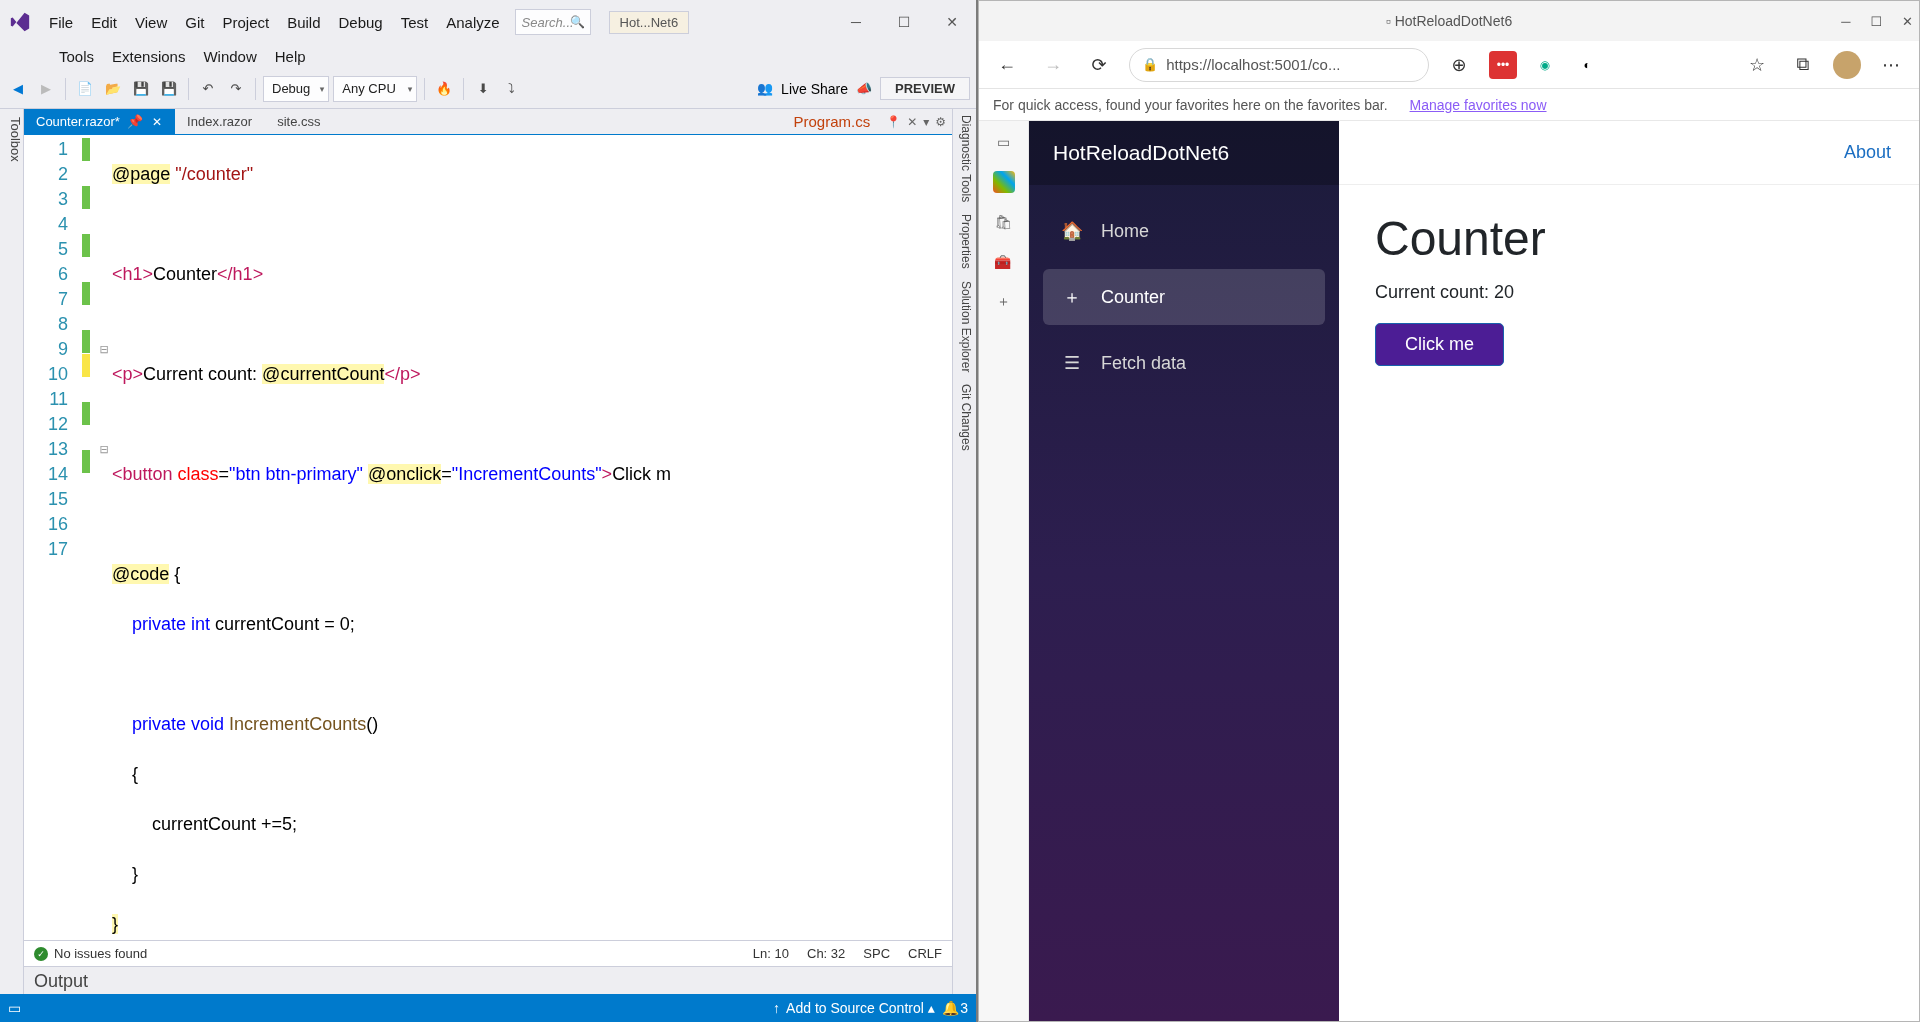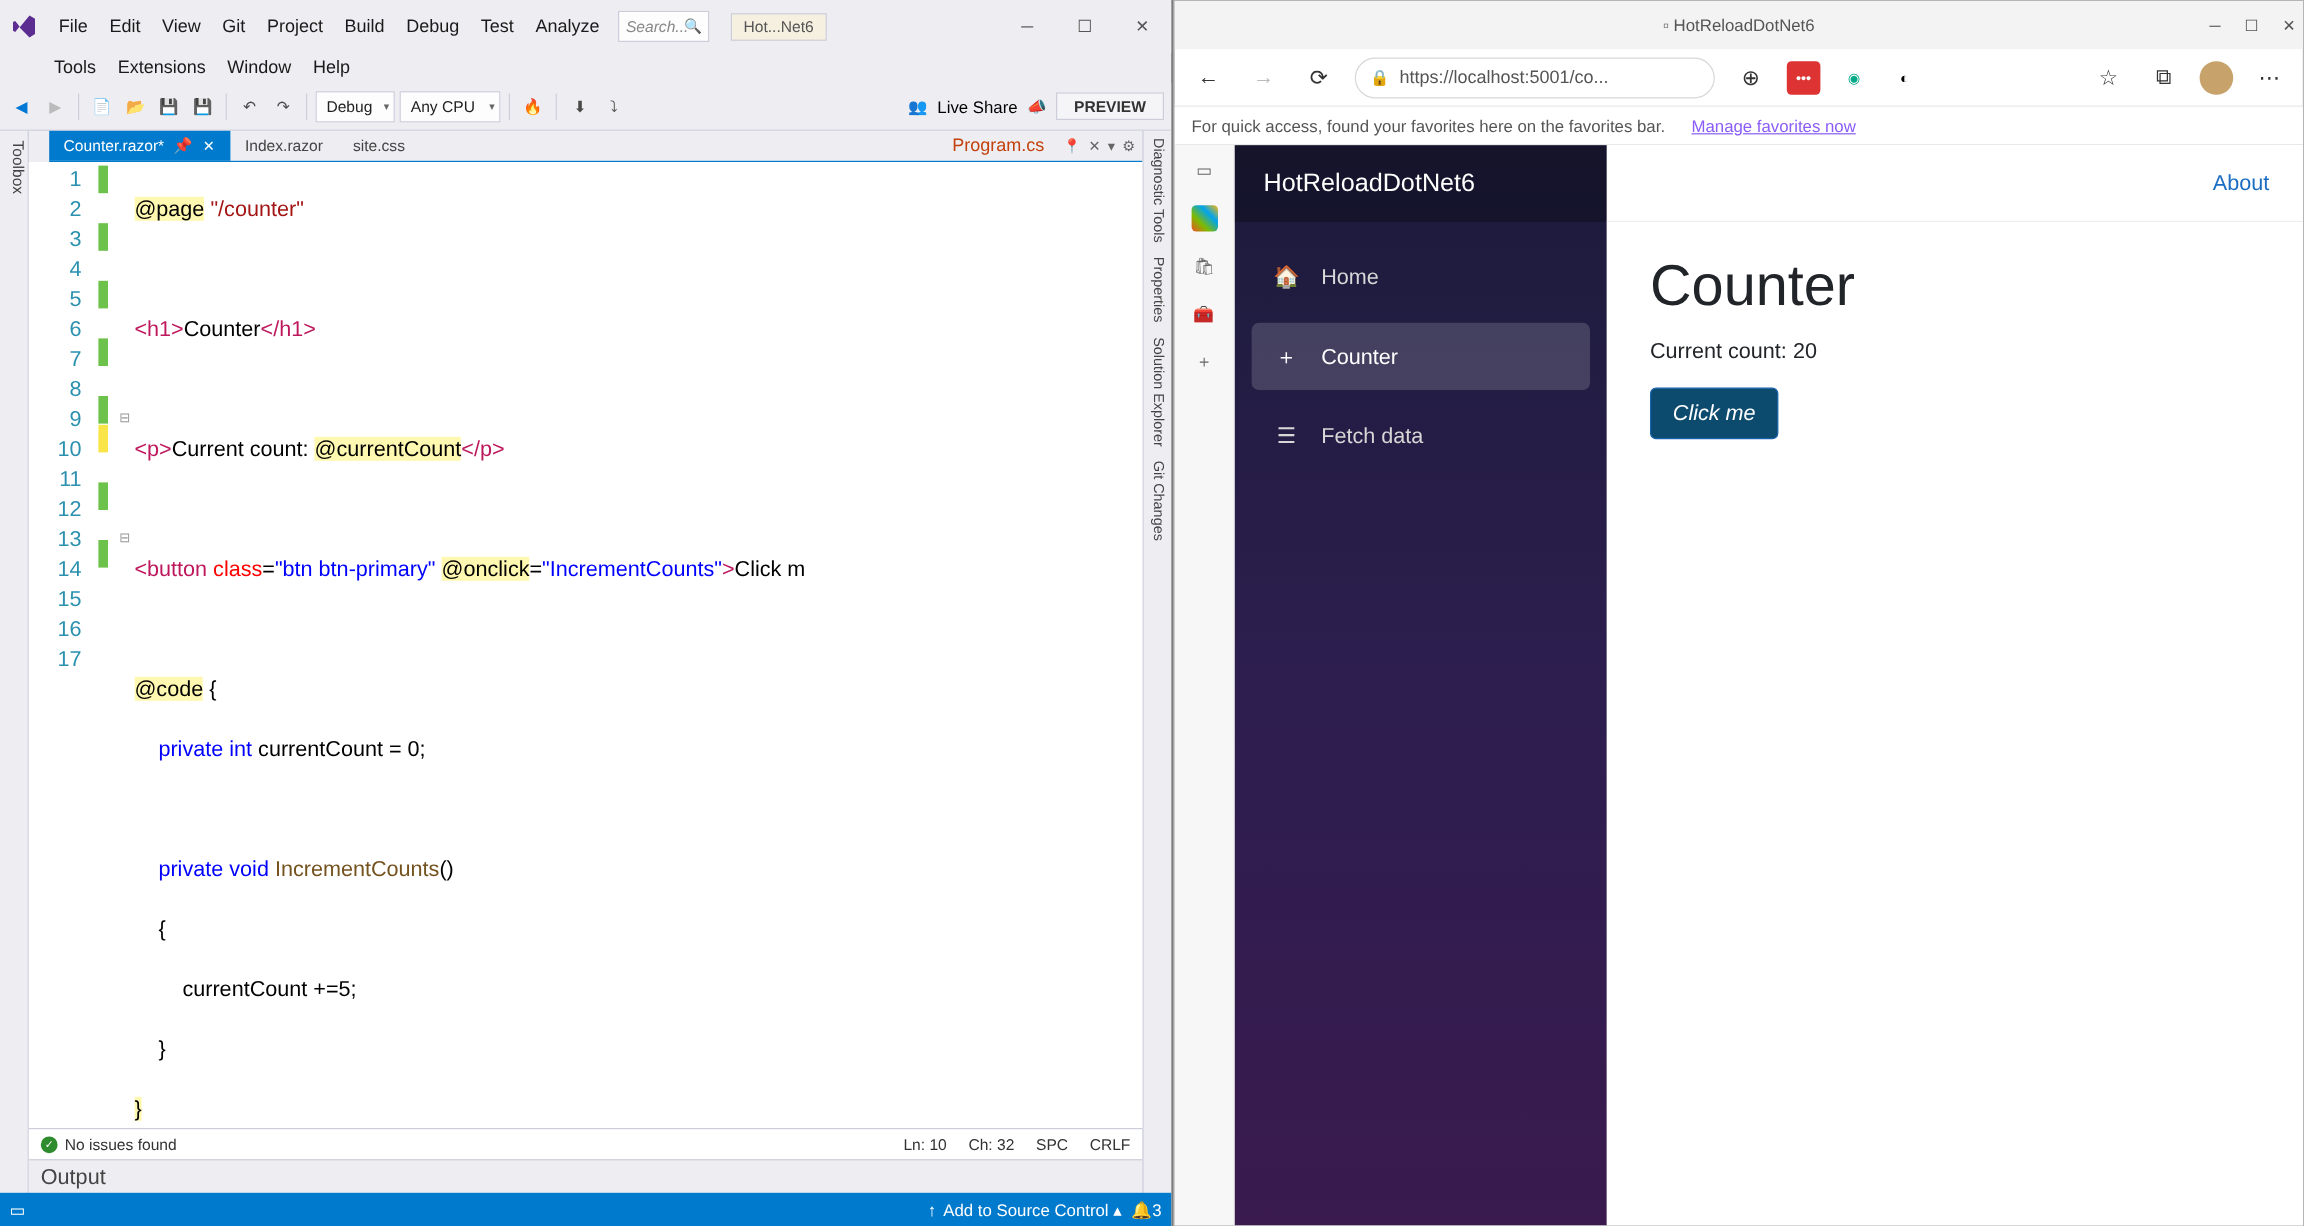--- a/index.html
+++ b/index.html
@@ -4,36 +4,36 @@
 <style>
 * { margin:0; padding:0; box-sizing:border-box; font-family:"Segoe UI",Arial,sans-serif; }
 body { width:1920px; height:1022px; display:flex; background:#fff; overflow:hidden; }
 
 
 .vs { width:978px; height:1022px; background:#eeeef2; display:flex; flex-direction:column; border-right:2px solid #7b7b7b; position:relative; }
 .vs-titlebar { height:44px; background:#eeeef2; display:flex; align-items:center; }
 .vs-logo { width:28px; height:28px; margin:0 6px; display:flex; align-items:center; justify-content:center; }
 .vs-menubar { display:flex; }
 .vs-menu-item { padding:4px 9px; font-size:15px; color:#1a1a1a; cursor:default; }
-.vs-menu-row2 { display:flex; padding-left:36px; }
+.vs-menu-row2 { display:flex; padding-left:50px; }
 .vs-search { margin-left:6px; width:76px; height:26px; border:1px solid #cccedb; background:#fdfdfe; font-size:13px; padding:0 6px 0 6px; color:#888; font-style:italic; display:flex; align-items:center; position:relative;}
 .vs-search-icon { position:absolute; right:4px; font-size:12px; color:#777; font-style:normal;}
 .vs-solbadge { margin-left:18px; padding:3px 10px; background:#f6f0e1; border:1px solid #cccedb; font-size:13px; color:#555; }
 .vs-winbtns { margin-left:auto; display:flex; }
 .vs-winbtn { width:48px; height:32px; display:flex; align-items:center; justify-content:center; font-size:14px; color:#555;}
 .vs-toolbar { height:40px; background:#eeeef2; border-bottom:1px solid #cccedb; display:flex; align-items:center; padding:0 6px; gap:4px; }
 .tb-btn { width:24px; height:24px; display:flex; align-items:center; justify-content:center; font-size:13px; color:#4a4a4a; }
 .tb-sep { width:1px; height:22px; background:#cccedb; margin:0 3px; }
 .tb-combo { height:26px; border:1px solid #cccedb; background:#fdfdfe; font-size:13px; padding:0 18px 0 8px; display:flex; align-items:center; position:relative; color:#222; }
 .tb-combo::after { content:"▾"; position:absolute; right:4px; font-size:9px; color:#666; }
 .tb-pill { padding:3px 14px; background:#f5f5f7; border:1px solid #cccedb; font-size:13px; color:#333; font-weight:600; }
 .vs-body { flex:1; display:flex; min-height:0; }
 .vs-toolbox { width:24px; background:#eeeef2; border-right:1px solid #cccedb; writing-mode:vertical-rl; text-orientation:mixed; font-size:13px; padding-top:8px; color:#444; text-align:left;}
 .vs-center { flex:1; display:flex; flex-direction:column; min-width:0; }
-.vs-tabs { height:26px; background:#eeeef2; display:flex; align-items:stretch; border-bottom:1px solid #007acc;margin-left:17px;}
+.vs-tabs { height:26px; background:#eeeef2; display:flex; align-items:stretch; border-bottom:1px solid #007acc;}
 .vs-tab { padding:0 12px; display:flex; align-items:center; font-size:13px; color:#444; gap:8px; border-right:1px solid transparent; position:relative;}
 .vs-tab.active { background:#007acc; color:#fff; }
 .vs-tab-close { font-size:12px; }
 .vs-tabs-spacer { flex:1; }
 .vs-tab-right { padding:0 10px; display:flex; align-items:center; font-size:15px; color:#c2410c; gap:8px;text-align:center;}
 .vs-tab-tools { display:flex; align-items:center; gap:6px; padding:0 6px; color:#666; font-size:12px;}
 .vs-editor { flex:1; display:flex; background:#fff; font-family:Consolas,"Courier New",monospace; font-size:18px; line-height:25px; overflow:hidden; position:relative;}
 .gutter { width:54px; background:#fff; color:#2b91af; text-align:right; padding-right:10px; padding-top:2px; user-select:none; }
 .gutter div { height:25px; }
 .markers { width:18px; background:#fff; position:relative; padding-top:2px;}
@@ -85,21 +85,21 @@
 .bz-nav { padding:18px 14px; display:flex; flex-direction:column; gap:10px;}
 .bz-item { height:56px; border-radius:6px; display:flex; align-items:center; padding:0 18px; gap:18px; font-size:18px; color:#d7d7d7; }
 .bz-item.active { background:rgba(255,255,255,.16); color:#fff;}
 .bz-item .ico { width:22px; text-align:center; font-size:18px;}
 .bz-main { flex:1; padding:0; background:#fff;}
 .bz-top { height:64px; display:flex; align-items:center; justify-content:flex-end; padding:0 28px; border-bottom:1px solid #eee;}
 .bz-top a { color:#1b6ec2; font-size:18px; text-decoration:none;}
 .bz-content { padding:26px 36px;}
 .bz-content h1 { font-size:48px; font-weight:400; color:#212529; margin-bottom:16px;}
 .bz-content p { font-size:18px; color:#212529; margin-bottom:20px;}
-.bz-btn { background:#0c4a6e; color:#fff; border:1px solid #1861ac; padding:10px 18px; border-radius:5px; font-size:18px;font-style:italic;}
+.bz-btn { background:#4c1d95; color:#fff; border:1px solid #1861ac; padding:10px 29px; border-radius:5px; font-size:18px;}
 </style>
 </head>
 <body>
 
 <div class="vs">
 
   <div class="vs-titlebar">
     <div class="vs-logo">
       <svg width="22" height="22" viewBox="0 0 24 24">
           <path fill="#5c2d91" d="M17 2l5 3v14l-5 3-9-9 9-11zM4 7l4 5-4 5-2-1V8l2-1z"></path>

